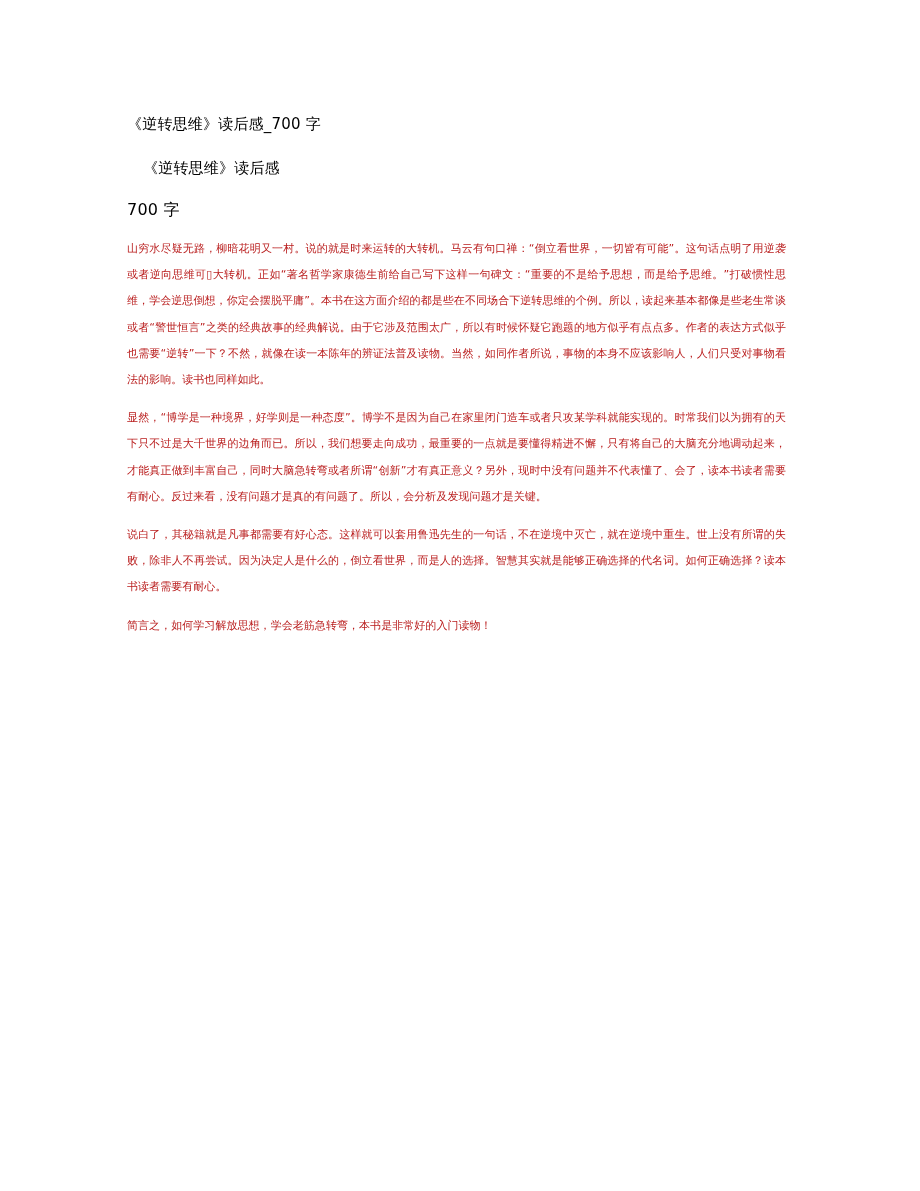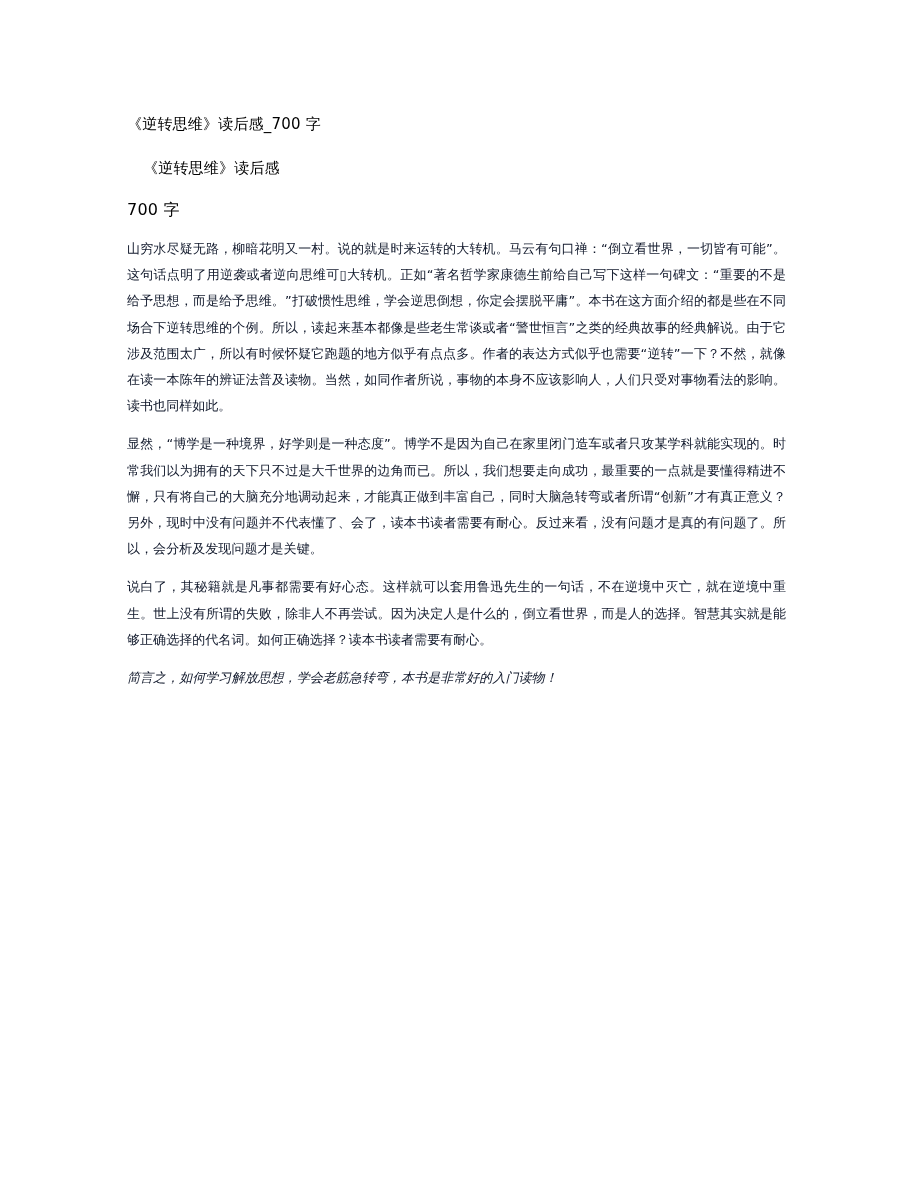--- a/index.html
+++ b/index.html
@@ -60,35 +60,34 @@
     margin: 4px 0 13px 0;
     text-align: left;
     white-space: pre-wrap;
   }
 
   .body-block {
     margin-top: 0;
   }
 
   .body-paragraph {
-    font-size: 13px;
+    font-size: 11px;
     line-height: 26.2px;
-    color: #0f172a;
+    color: #b91c1c;
     text-align: justify;
     text-justify: inter-character;
     text-align-last: left;
     margin: 0 0 12px 0;
     letter-spacing: 0.05px;
     word-break: break-all;
     white-space: normal;
   }
 
   .body-paragraph:last-child {
     margin-bottom: 8px;
-    font-style: italic;
   }
 </style>
 </head>
 <body style="background: rgb(255, 255, 255); color: rgb(0, 0, 0);">
 
 <div class="page">
   <div class="content">
 
     <p class="doc-title">《逆转思维》读后感_700 字</p>
 

